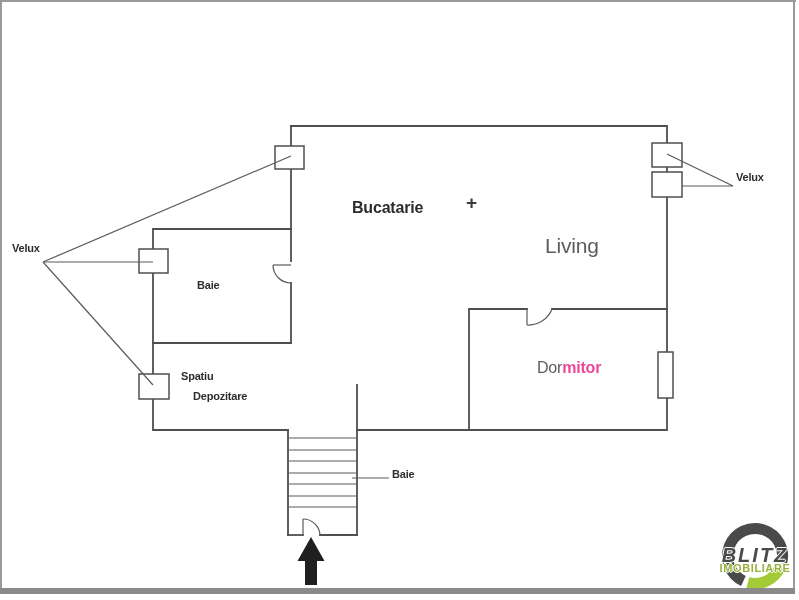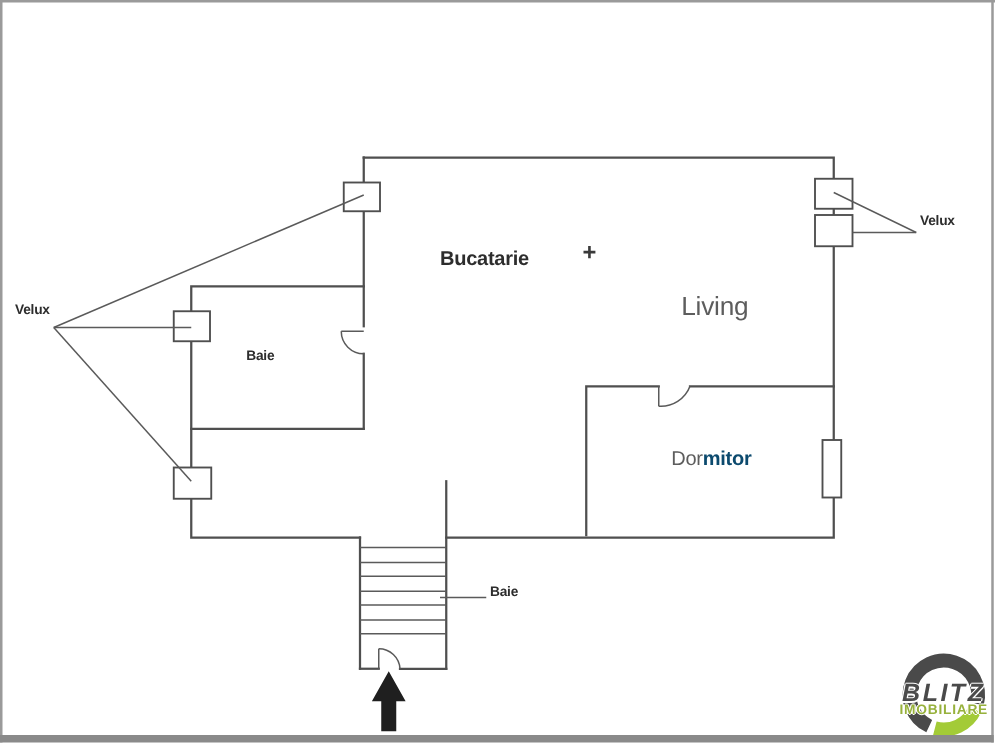--- a/index.html
+++ b/index.html
@@ -25,21 +25,21 @@
          color: var(--text-dark,#2d2d2d); font-size:11px; font-weight:600; }
   .muted { color: var(--text-muted,#5d5d5d); font-weight:400; }
   .title { left:291px; top:51px; font-size:17px; color:#262626; }
   .l-bucatarie { left:352px; top:162px; font-size:16px;margin-top:37px; }
   .l-plus   { left:466px; top:192px; font-size:19px; color:#3a3a3a; }
   .l-living { left:545px; top:234px; font-size:21px;text-align:center; }
   .l-baie   { left:197px; top:279px; }
   .l-storage{ left:181px; top:366px; line-height:20px; }
   .l-storage .line2 { margin-left:12px; }
   .l-dormitor { left:537px; top:359px; font-size:16px; }
-  .l-dormitor .bold-part { color:#0c4a6e; font-weight:700; }
+  .l-dormitor .bold-part { color:#ec4899; font-weight:700; }
   .l-scara  { left:392px; top:468px; }
   .l-velux-left  { left:12px;  top:242px; }
   .l-velux-right { left:736px; top:171px; }
 
   
   .frame { position:absolute; background: var(--frame,#9a9a9a); }
   .f-top    { left:0; top:0; width:796px; height:1.6px; }
   .f-left   { left:0; top:0; width:2px; height:594px; }
   .f-right  { left:793px; top:0; width:1.8px; height:594px; }
   .f-bottom { left:0; top:588px; width:795px; height:6px; background: var(--bottom-bar,#8a8a8a); }
@@ -115,20 +115,24 @@
     </g>
     <path class="thin" d="M352,478 H389"></path>
 
     <polygon class="arrow" points="311,537 324.5,561 317,561 317,585 305,585 305,561 297.5,561"></polygon>
   </svg>
 
   <div class="lbl l-bucatarie">Bucatarie</div>
   <div class="lbl l-plus">+</div>
   <div class="lbl l-living muted">Living</div>
   <div class="lbl l-baie">Baie</div>
+  <div class="lbl l-storage">
+    <div>Spatiu</div>
+    <div class="line2">Depozitare</div>
+  </div>
   <div class="lbl l-dormitor"><span class="muted">Dor</span><span class="bold-part">mitor</span></div>
   <div class="lbl l-scara">Baie</div>
   <div class="lbl l-velux-left">Velux</div>
   <div class="lbl l-velux-right">Velux</div>
 
   <div class="logo">
     <svg width="78" height="76" viewBox="0 0 78 76">
       <path class="ring-dark" d="M27.4,62.9 A27.5,27.5 0 1 1 65.6,45.1"></path>
       <path class="ring-green" d="M63.9,49.6 A27.5,27.5 0 0 1 31.9,64.6"></path>
     </svg>

